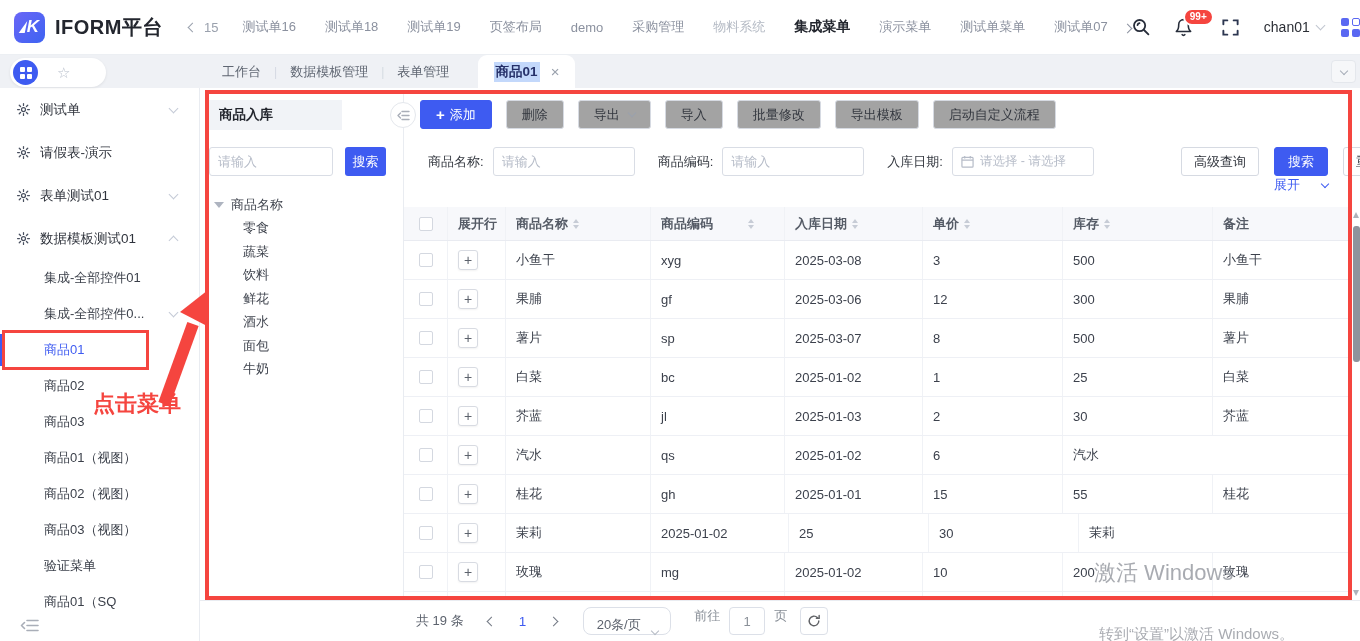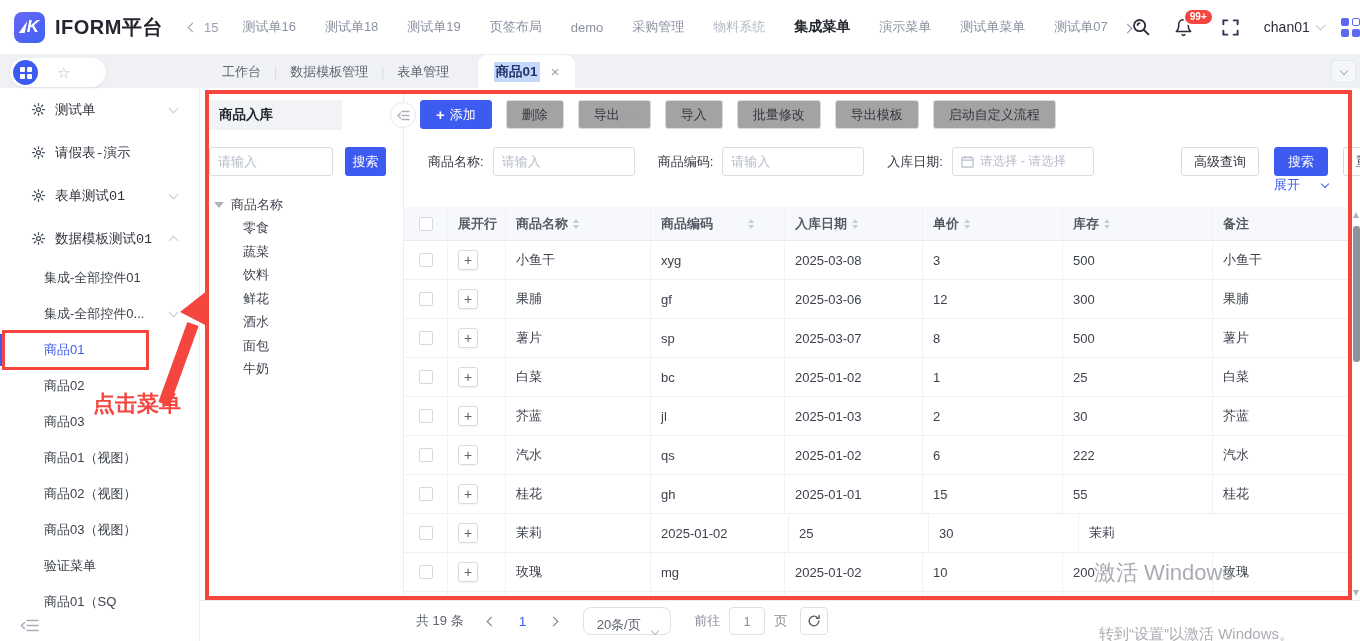--- a/index.html
+++ b/index.html
@@ -57,21 +57,21 @@
     border-radius:9px 9px 0 0;display:flex;align-items:center;justify-content:center;gap:11px;}
   .tab-active .tab-label{font-weight:700;color:#253069;background:#c3d8fb;padding:1px 2px;font-size:13.5px;}
   .tab-close{color:#99a0ac;font-size:15px;line-height:1;}
   .tab-list-btn{position:absolute;left:1331px;top:5px;width:25px;height:23px;background:#f6f7f9;
     border:1px solid #e4e7ec;border-radius:4px;display:grid;place-items:center;color:#a7adb8;}
   .tab-list-btn .chev{width:6px;height:6px;margin-top:-2px;}
 
   
   .sidebar{position:absolute;left:0;top:88px;width:200px;height:553px;background:#fff;border-right:1px solid #e9ecf1;z-index:5;}
   .side-item{position:relative;display:flex;align-items:center;color:#2f333c;cursor:pointer;white-space:nowrap;}
-  .side-item.group{height:43px;padding-left:31px;font-size:13.5px;font-family:Liberation Mono, monospace;}
+  .side-item.group{height:43px;padding-left:16px;font-size:13.5px;}
   .side-item .gear{margin-right:9px;display:flex;}
   .side-item.child{height:36px;padding-left:44px;color:#3a3f49;}
   .side-chev{margin-left:auto;margin-right:22px;color:#c4cad6;display:none;}
   .side-chev.down{display:inline-block;transform:rotate(45deg);margin-top:-3px;}
   .side-chev.up{display:inline-block;transform:rotate(-135deg);margin-top:3px;}
   .side-item.active{color:var(--accent);}
   .side-item.active::before{content:"";position:absolute;left:0;top:2px;bottom:2px;width:5px;background:var(--accent);border-radius:0 3px 3px 0;}
   .side-item.active::after{content:"";position:absolute;left:2px;right:50px;top:-2px;bottom:-2px;border:3px solid var(--annotation);pointer-events:none;}
   .fold-icon{position:absolute;left:20px;bottom:8px;display:flex;}
 
@@ -158,21 +158,21 @@
   
   .footer{position:absolute;left:200px;top:600px;width:1160px;height:41px;background:#fff;border-top:1px solid #e9ecf1;
     display:flex;align-items:center;padding-left:216px;z-index:8;color:#5d636e;}
   .pg-total{margin-right:24px;white-space:nowrap;}
   .pg-arrow{color:#737984;cursor:pointer;width:7px;height:7px;}
   .pg-page{color:var(--accent);margin:0 24px;font-size:13.5px;cursor:pointer;}
   .pg-next{margin-right:2px;}
   .pg-size{width:88px;height:28px;border:1px solid #dce0e8;border-radius:8px;display:flex;align-items:flex-end;
     justify-content:center;gap:11px;margin-left:24px;color:#5d636e;cursor:pointer;white-space:nowrap;}
   .pg-size .chev{width:6px;height:6px;color:#b4bac4;margin-top:-2px;}
-  .pg-goto{display:flex;align-items:center;gap:9px;margin-left:23px;color:#8a9098;white-space:nowrap;}
+  .pg-goto{display:flex;align-items:flex-start;gap:9px;margin-left:23px;color:#8a9098;white-space:nowrap;}
   .pg-input{width:36px;height:28px;border:1px solid #dce0e8;border-radius:4px;text-align:center;color:#8a9098;outline:none;font-size:13px;}
   .pg-refresh{width:28px;height:28px;border:1px solid #dce0e8;border-radius:4px;display:grid;place-items:center;margin-left:13px;background:#fff;cursor:pointer;}
 </style>
 </head>
 <body>
 
 <div class="canvas">
 
   <header class="topbar">
     <div class="logo">
@@ -595,21 +595,20 @@
           <div class="t-cell c0">
             <span class="checkbox"></span>
           </div>
           <div class="t-cell c1">
             <span class="expand-btn">+</span>
           </div>
           <div class="t-cell c2">汽水</div>
           <div class="t-cell c3">qs</div>
           <div class="t-cell c4">2025-01-02</div>
           <div class="t-cell c5">6</div>
-          <div class="t-cell c6">222</div>
           <div class="t-cell c7">汽水</div>
         </div>
         <div class="t-row body">
           <div class="t-cell c0">
             <span class="checkbox"></span>
           </div>
           <div class="t-cell c1">
             <span class="expand-btn">+</span>
           </div>
           <div class="t-cell c2">桂花</div>

